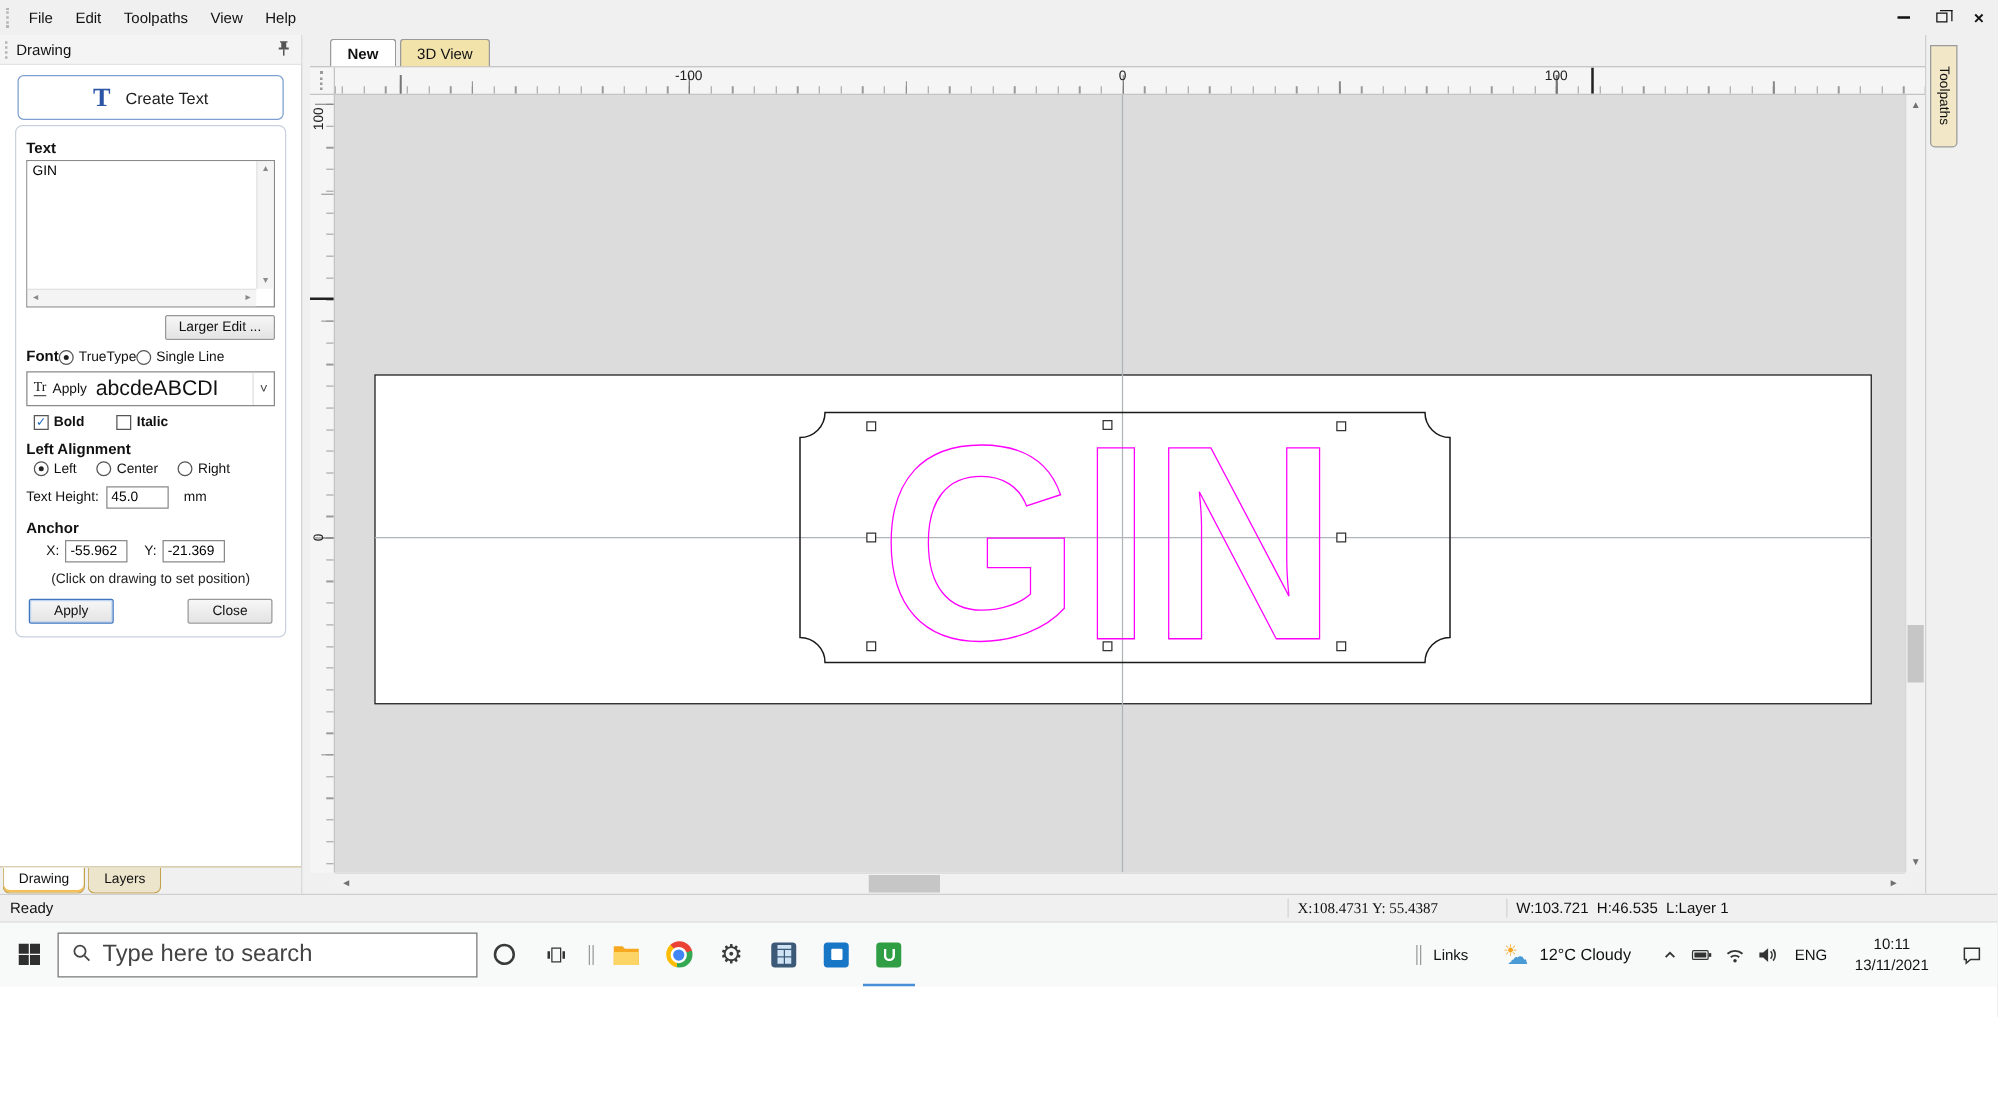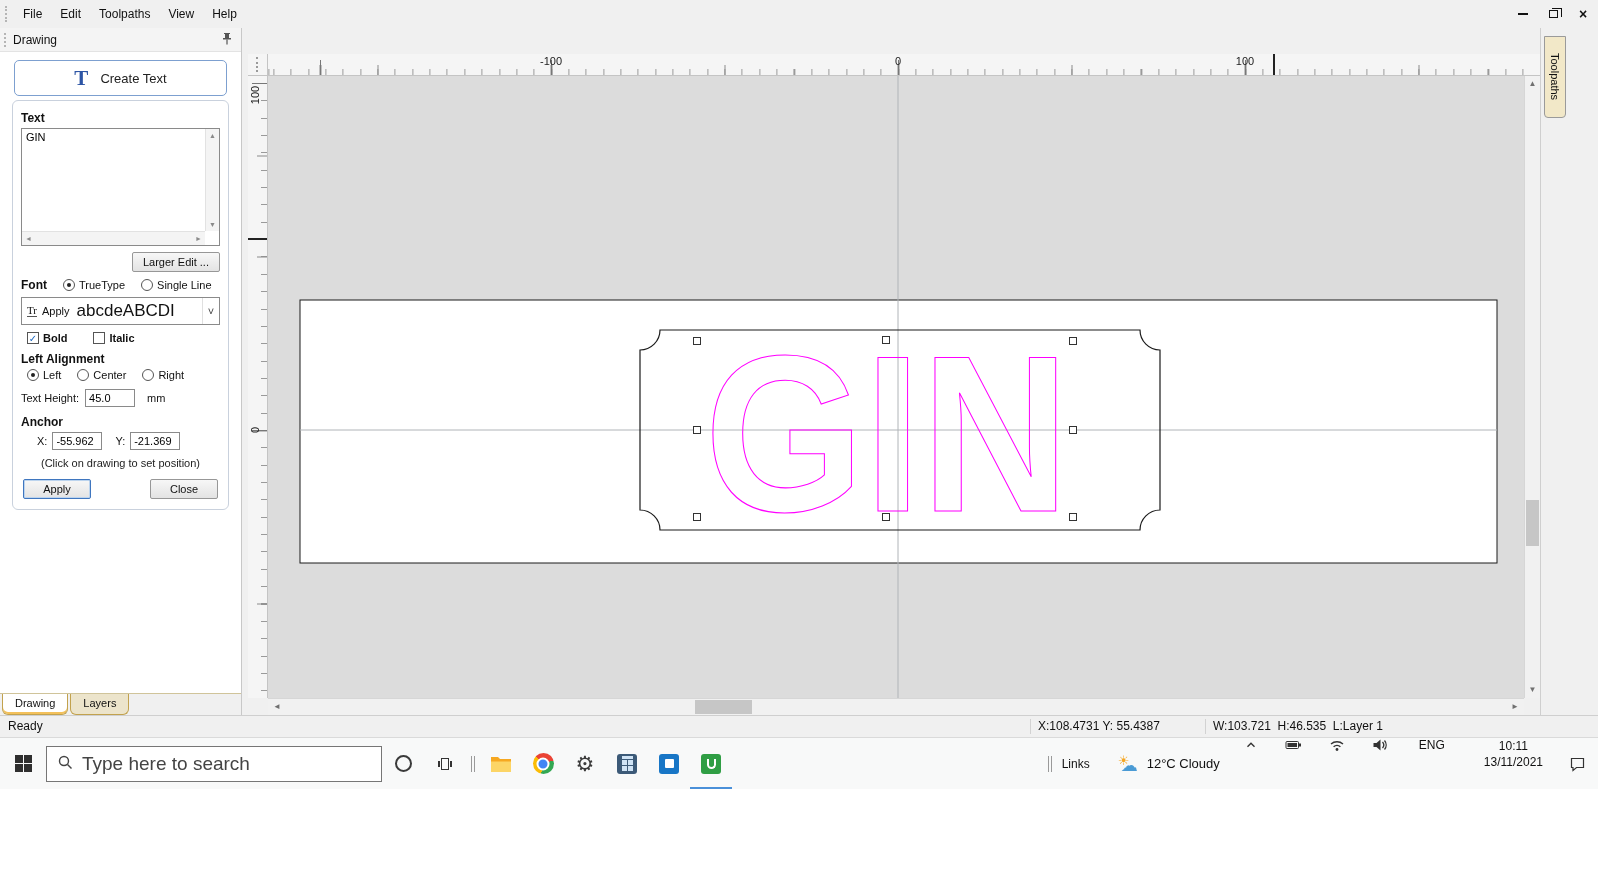--- a/index.html
+++ b/index.html
@@ -43,21 +43,21 @@
   .ta-vscroll .sarrow.up { top:3px; left:0; right:0; text-align:center; }
   .ta-vscroll .sarrow.down { bottom:3px; left:0; right:0; text-align:center; }
   .ta-hscroll .sarrow.left { left:3px; top:3px; }
   .ta-hscroll .sarrow.right { right:3px; top:3px; }
 
   .row { display:flex; align-items:center; }
   .row.right { justify-content:flex-end; margin:6px 0 4px; }
   .btn { font-family:"Liberation Sans", sans-serif; font-size:11px; color:#111; background:linear-gradient(#f7f7f7,#e3e3e3); border:1px solid #979797; border-radius:2px; padding:2px 10px; height:20px; }
   .btn.primary { border:1px solid #3f76bf; box-shadow:0 0 0 1px #bcd4ee inset; }
 
-  .font-row { gap:16px; margin:6px 0 5px; }
+  .font-row { gap:0; margin:6px 0 5px;align-items:flex-end; }
   .radio, .checkbox { display:inline-flex; align-items:center; gap:4px; }
   .rb { width:12px; height:12px; border:1px solid #555; border-radius:50%; background:#fff; position:relative; flex:0 0 auto; }
   .radio.on .rb::after { content:""; position:absolute; inset:3px; border-radius:50%; background:#222; }
   .cb { width:12px; height:12px; border:1px solid #555; background:#fff; font-size:10px; line-height:11px; text-align:center; color:#1a66c0; flex:0 0 auto; }
   .rlbl { font-size:11px; }
 
   .font-combo { height:28px; border:1px solid #8a8a8a; background:#fff; display:flex; align-items:center; padding-left:5px; margin-bottom:7px; }
   .tt { font-family:"Liberation Serif", serif; font-size:11px; border-bottom:1px solid #555; line-height:1; }
   .fname { font-size:11px; margin:0 7px 0 5px; }
   .fprev { font-size:17px; flex:1; white-space:nowrap; overflow:hidden; }
@@ -114,21 +114,21 @@
   .scroll-corner { position:absolute; right:0; bottom:0; width:16px; height:17px; background:#f0f0f0; }
 
   
   .right-strip { position:absolute; top:28px; right:0; width:58px; bottom:74px; background:#f0f0f0; border-left:1px solid #cfcfcf; }
   .toolpaths-tab { position:absolute; left:3px; top:8px; width:22px; height:82px; border:1px solid #9a9a9a; border-radius:0 0 4px 4px; background:#f2e8c8; writing-mode:vertical-rl; display:flex; align-items:center; justify-content:center; font-size:11px; }
 
   
   .statusbar { position:absolute; left:0; right:0; bottom:52px; height:22px; background:#f0f0f0; border-top:1px solid #cfcfcf; font-size:12px;margin-top:48px; }
   .statusbar span { position:absolute; top:3px; white-space:pre; }
   .st-ready { left:8px; }
-  .st-coords { left:1038px; }
+  .st-coords { left:1038px;font-family:Liberation Serif, serif; }
   .st-dims { left:1213px; }
   .st-div { position:absolute; top:3px; bottom:3px; width:1px; background:#d2d2d2; }
 
   
   .taskbar { position:absolute; left:0; right:0; bottom:0; height:52px; background:#f8f9f9; border-top:1px solid #dadada; display:flex; align-items:center; }
   .tb-btn { height:52px; display:flex; align-items:center; justify-content:center; flex:0 0 auto; }
   .tb-start { width:46px; }
   .win-logo { display:grid; grid-template-columns:8px 8px; grid-template-rows:8px 8px; gap:1px; }
   .win-logo i { background:#2f2f2f; }
   .search-box { width:336px; height:36px; background:#fff; border:1px solid #767676; display:flex; align-items:center; gap:9px; padding:0 11px; flex:0 0 auto; }
@@ -149,21 +149,21 @@
   .green-ico i { width:9px; height:10px; border:2px solid #fff; border-top:none; border-radius:0 0 5px 5px; }
   .tb-app.active { box-shadow:inset 0 -3px 0 #4a90d9; }
   .tb-right { margin-left:auto; display:flex; align-items:center; height:100%; }
   .links-area { display:flex; align-items:center; gap:8px; padding:0 14px; height:100%; }
   .links-label { font-size:12px; }
   .weather-area { display:flex; align-items:center; gap:7px; padding:0 14px; height:100%; }
   .wicon { position:relative; width:22px; height:20px; }
   .wicon .sun { position:absolute; left:0; top:-1px; color:#f5a623; font-size:13px; }
   .wicon .cloud { position:absolute; left:3px; top:1px; color:#4a9bd5; font-size:17px; }
   .weather-text { font-size:13px; }
-  .tray { display:flex; align-items:flex-start; gap:27px; padding:0 10px; height:100%; }
+  .tray { display:flex; align-items:center; gap:10px; padding:0 10px; height:100%; }
   .lang { font-size:12px; padding:0 4px; }
   .clock { text-align:center; font-size:12px; line-height:1.35; padding:0 8px; }
   .notif-btn { padding:0 12px 0 8px; height:100%; display:flex; align-items:center; }
 </style>
 </head>
 <body>
 
 <div class="app">
 
   <div class="menubar">
@@ -291,20 +291,24 @@
 
     <div class="panel-tabs">
       <span class="ptab active">Drawing</span>
       <span class="ptab">Layers</span>
     </div>
   </div>
 
   <div class="splitter"></div>
 
   <div class="canvas-col">
+    <div class="view-tabs">
+      <span class="vtab active">New</span>
+      <span class="vtab tan">3D View</span>
+    </div>
 
     <div class="ruler-corner"></div>
 
     <div class="hruler">
       <div class="tmin"></div>
       <div class="tmid"></div>
       <div class="tmaj"></div>
       <span class="hlab" style="left:283px">-100</span>
       <span class="hlab" style="left:630px">0</span>
       <span class="hlab" style="left:977px">100</span>

